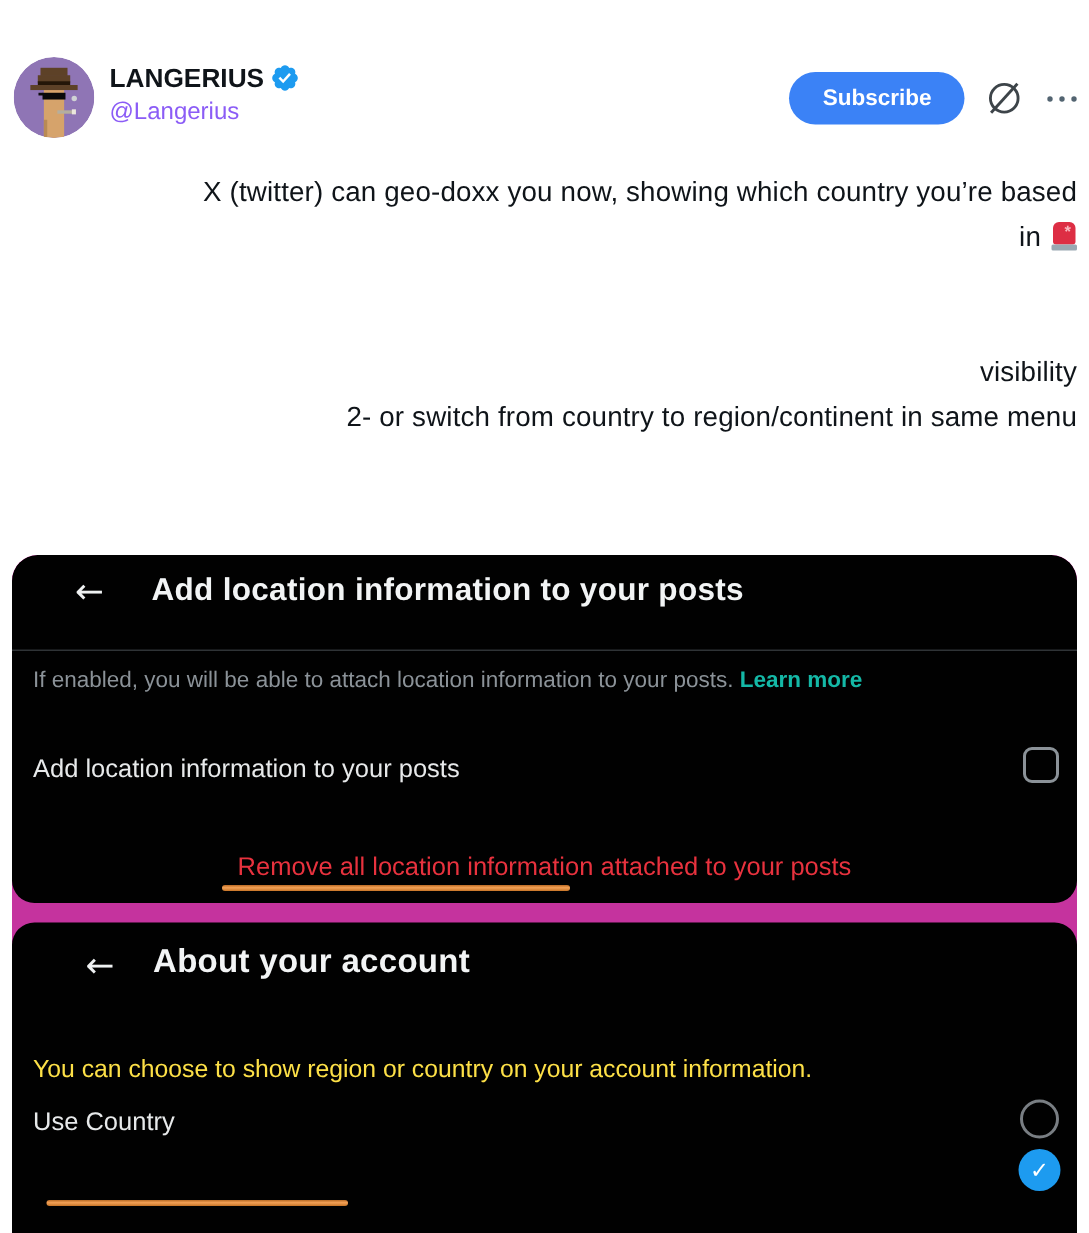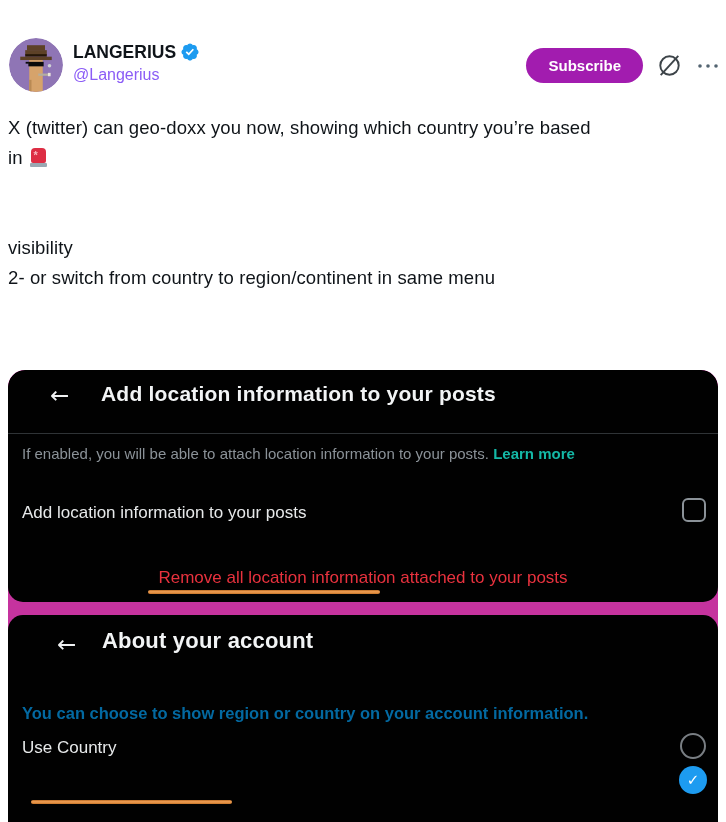--- a/index.html
+++ b/index.html
@@ -24,34 +24,35 @@
     overflow: hidden; flex: 0 0 54px; cursor: pointer;
   }
   .author-block { margin-left: 10px; padding-top: 3px; flex: 1 1 auto; min-width: 0; }
   .author-name-row { display: flex; align-items: center; gap: 4px; }
   .author-name { font-weight: bold; font-size: 17.5px; color: #0f1419; line-height: 22px; }
   .verified { width: 20px; height: 20px; display: inline-block; }
   .author-handle { font-size: 16px; color: #8b5cf6; line-height: 21px; margin-top: 1px; }
 
   .header-actions { display: flex; align-items: center; gap: 13px; padding-top: 10px; }
   .subscribe-btn {
-    background: #a21caf; color: #ffffff;
+    background: #3b82f6; color: #ffffff;
     font-family: "Liberation Sans", sans-serif;
     font-weight: bold; font-size: 15px;
     border: none; border-radius: 18px;
     height: 35px; padding: 0 22px;
     cursor: pointer; line-height: 35px;
   }
   .grok-btn, .more-btn { background: none; border: none; cursor: pointer; padding: 0; display: flex; align-items: center; }
 
   
   .tweet-body {
     padding: 16px 8px 0 8px;
     font-size: 18.5px; line-height: 30px; color: #0f1419;
     letter-spacing: 0.1px;
+    text-align: right;
   }
   .tweet-line { min-height: 30px; white-space: nowrap; }
   .siren-emoji {
     display: inline-block; width: 17px; height: 19px;
     vertical-align: -3px; margin-left: 7px; position: relative;
   }
   .siren-emoji .dome {
     position: absolute; left: 1px; top: 0; width: 15px; height: 15px;
     background: #dd2e44; border-radius: 4px 4px 2px 2px;
   }
@@ -105,21 +106,21 @@
   .underline-1 {
     position: absolute; left: 140px; top: 220px; width: 232px; height: 4px;
     border-radius: 2px;
     background: linear-gradient(to bottom, #b96a24, #f3a156 45%, #c67427);
   }
 
   .p2-arrow { left: 49px; top: 18px; }
   .p2-title { left: 94px; top: 13px; font-size: 22px; }
   .p2-desc {
     position: absolute; left: 14px; top: 89px; width: 690px;
-    font-size: 16.5px; font-weight: bold; color: #0369a1;
+    font-size: 16.5px; font-weight: normal; color: #fde047;
   }
   .p2-option-label { position: absolute; left: 14px; font-size: 17px; color: #e7e9ea; }
   .opt-1 { top: 123px; }
   .opt-2 { top: 157px; }
   .radio {
     position: absolute; right: 12px; top: 118px;
     width: 26px; height: 26px; border: 2.5px solid #797e83;
     border-radius: 50%; background: transparent; cursor: pointer;
   }
   .radio-checked {

